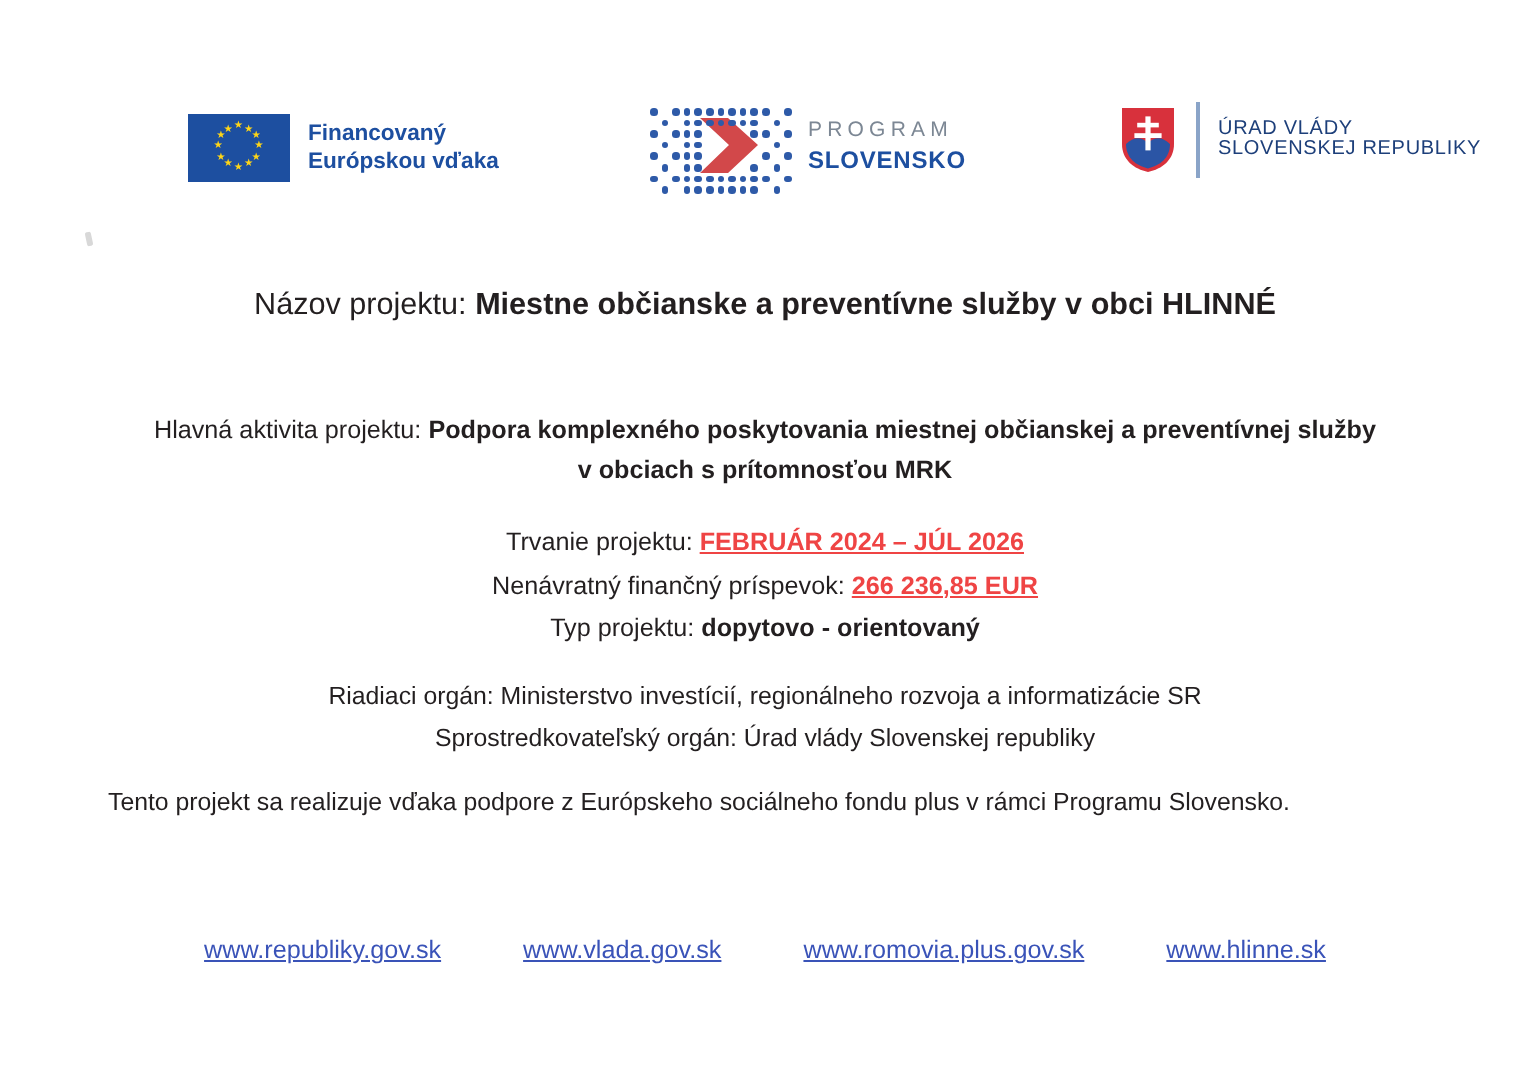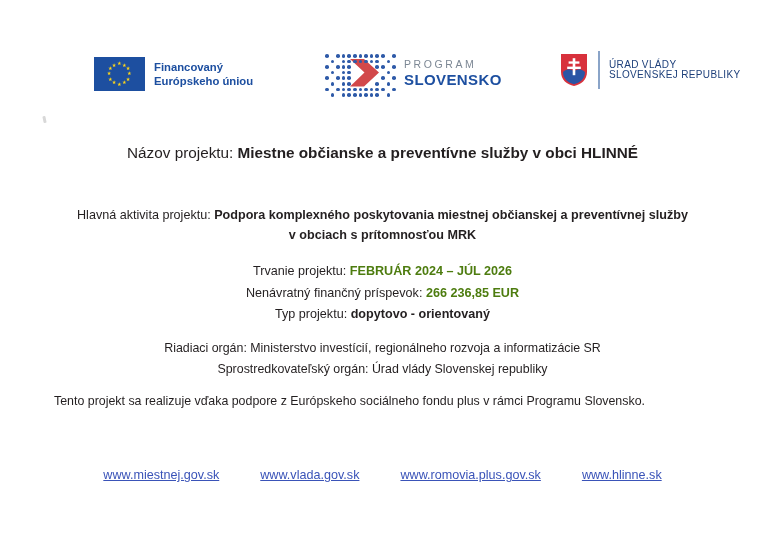--- a/index.html
+++ b/index.html
@@ -104,21 +104,21 @@
     margin-left: 8px;
     line-height: 1;
   }
   .ps-top {
     font-size: 10.5px;
     letter-spacing: 2.6px;
     color: #7c8794;
     font-weight: normal;
   }
   .ps-bottom {
-    font-size: 15px;
+    font-size: 12px;
     letter-spacing: 0.4px;
     color: #1d4fa0;
     font-weight: bold;
     margin-top: 3px;
   }
 
   
   .logo-uv { left: 544px; top: 5px; }
   .uv-shield {
     width: 28px;
@@ -177,21 +177,21 @@
     font-size: 12.4px;
     line-height: 20.5px;
   }
   .block-note {
     position: absolute;
     left: 0; top: 394px; width: 699px;
     font-size: 12.4px;
   }
 
   b.strong { font-weight: bold; }
-  .red { color: #4d7c0f; font-weight: bold; }
+  .red { color: #ef4444; font-weight: bold; text-decoration: underline; }
 
   
   .links {
     position: absolute;
     left: 0;
     top: 468px;
     width: 765px;
     display: flex;
     justify-content: center;
     gap: 41px;
@@ -221,21 +221,21 @@
         <span class="eu-star" style="left: 28px; top: 23.2335px;"></span>
         <span class="eu-star" style="left: 22.9px; top: 24.6px;"></span>
         <span class="eu-star" style="left: 17.8px; top: 23.2335px;"></span>
         <span class="eu-star" style="left: 14.0665px; top: 19.5px;"></span>
         <span class="eu-star" style="left: 12.7px; top: 14.4px;"></span>
         <span class="eu-star" style="left: 14.0665px; top: 9.3px;"></span>
         <span class="eu-star" style="left: 17.8px; top: 5.56654px;"></span>
       </div>
     <div class="eu-text">
       <div>Financovaný</div>
-      <div>Európskeho úniou</div>
+      <div>Európskou vďaka</div>
     </div>
   </div>
 
   <div class="logo logo-ps">
     <div class="ps-mark" id="ps-mark">
       <div class="ps-arrow">
         <svg width="34" height="30" viewBox="0 0 34 30" xmlns="http://www.w3.org/2000/svg">
           <path d="M2,1 L16,1 L31,14.5 L16,28.5 L2,28.5 L16.5,14.5 Z" fill="#d2484a"></path>
         </svg>
       </div>
@@ -357,19 +357,19 @@
   </div>
 
   <div class="block-orgs">
     <div class="line">Riadiaci orgán: Ministerstvo investícií, regionálneho rozvoja a informatizácie SR</div>
     <div class="line">Sprostredkovateľský orgán: Úrad vlády Slovenskej republiky</div>
   </div>
 
   <div class="block-note line">Tento projekt sa realizuje vďaka podpore z Európskeho sociálneho fondu plus v rámci Programu Slovensko.</div>
 
   <div class="links">
-    <a class="link" href="#">www.miestnej.gov.sk</a>
+    <a class="link" href="#">www.republiky.gov.sk</a>
     <a class="link" href="#">www.vlada.gov.sk</a>
     <a class="link" href="#">www.romovia.plus.gov.sk</a>
     <a class="link" href="#">www.hlinne.sk</a>
   </div>
 
 </div>
 
 </body></html>

